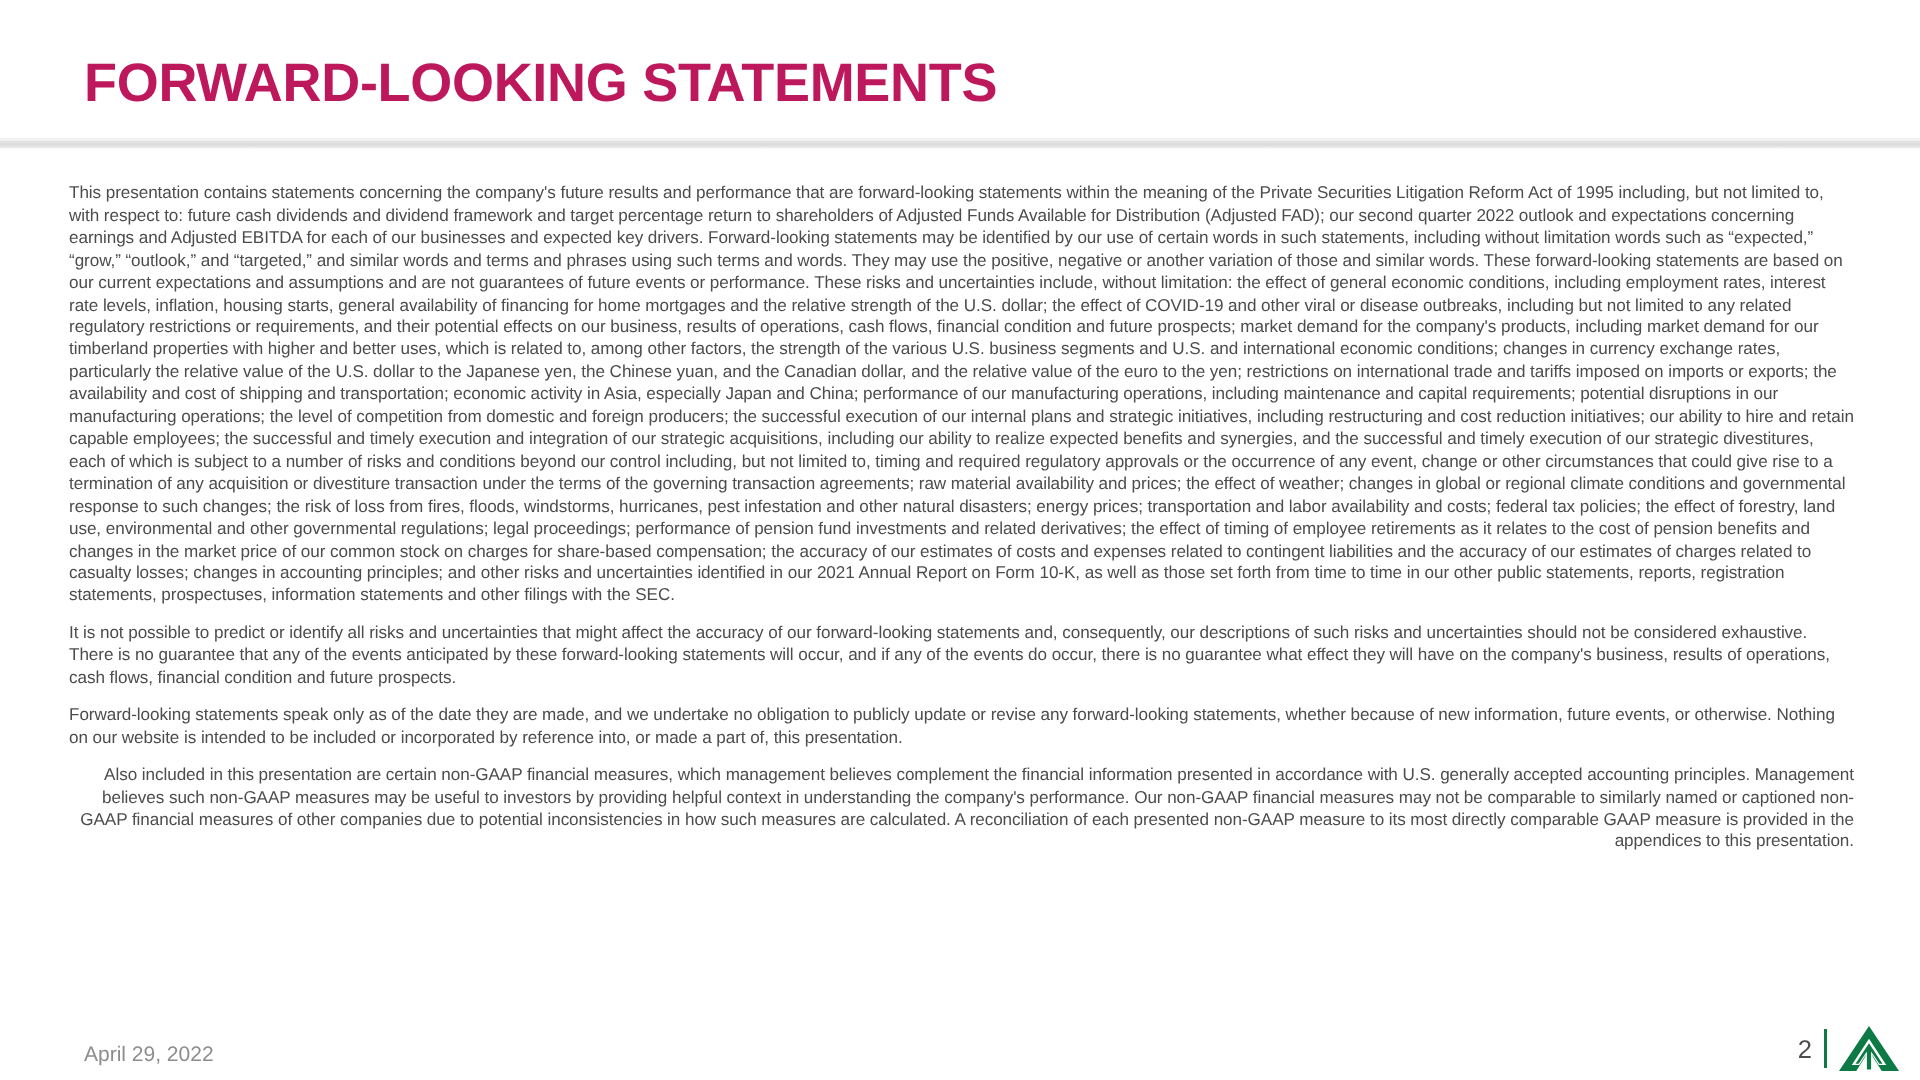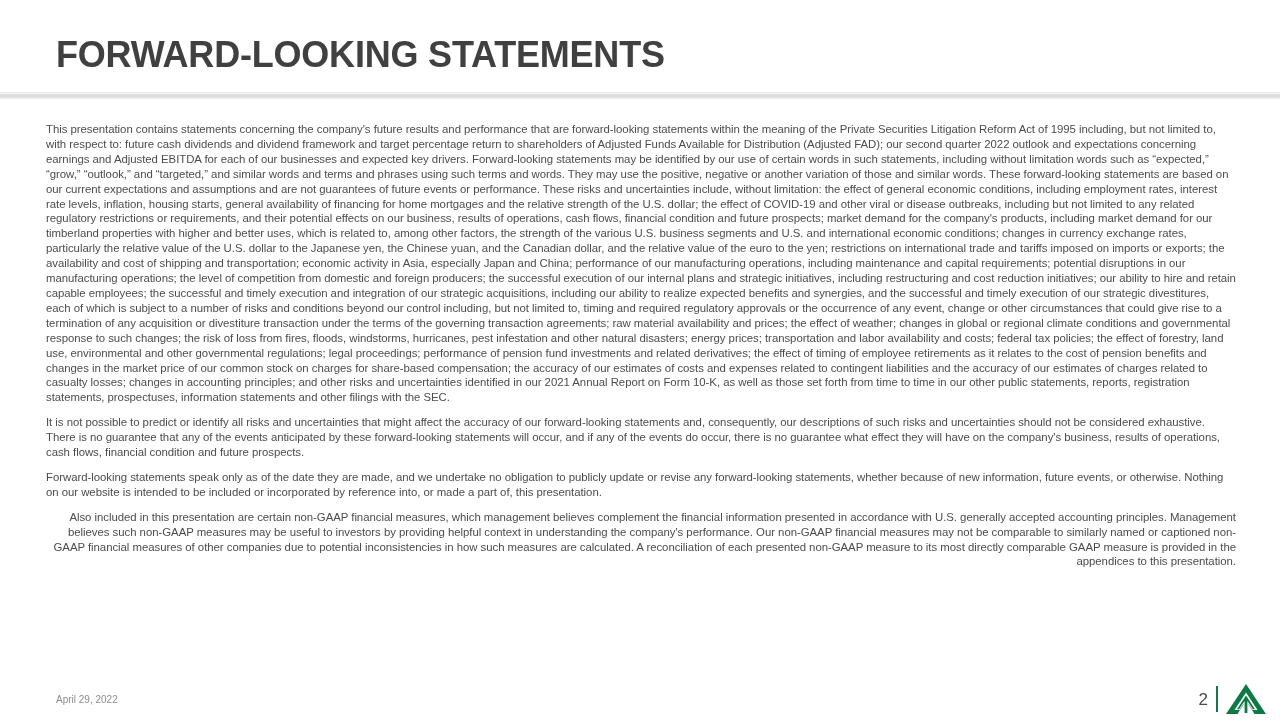--- a/index.html
+++ b/index.html
@@ -27,21 +27,21 @@
     width: 1280px;
     height: 92px;
   }
   .slide-title {
     position: absolute;
     left: 56px;
     top: 34px;
     font-size: 36px;
     font-weight: bold;
     letter-spacing: -0.2px;
-    color: #404040;
+    color: #be185d;
     white-space: nowrap;
     font-family: "Liberation Sans", sans-serif;
   }
   .header-rule {
     position: absolute;
     left: 0;
     top: 92px;
     width: 1280px;
     height: 7px;
     background: linear-gradient(to bottom, #ffffff 0%, #e3e3e3 18%, #dcdcdc 60%, #f2f2f2 100%);
@@ -71,21 +71,21 @@
     position: absolute;
     left: 0;
     top: 672px;
     width: 1280px;
     height: 48px;
   }
   .footer-date {
     position: absolute;
     left: 56px;
     top: 22px;
-    font-size: 10px;
+    font-size: 14px;
     color: #8d8d8d;
     font-family: "Liberation Sans", sans-serif;
     white-space: nowrap;
   }
   .footer-right {
     position: absolute;
     right: 14px;
     top: 10px;
     height: 34px;
     display: flex;

